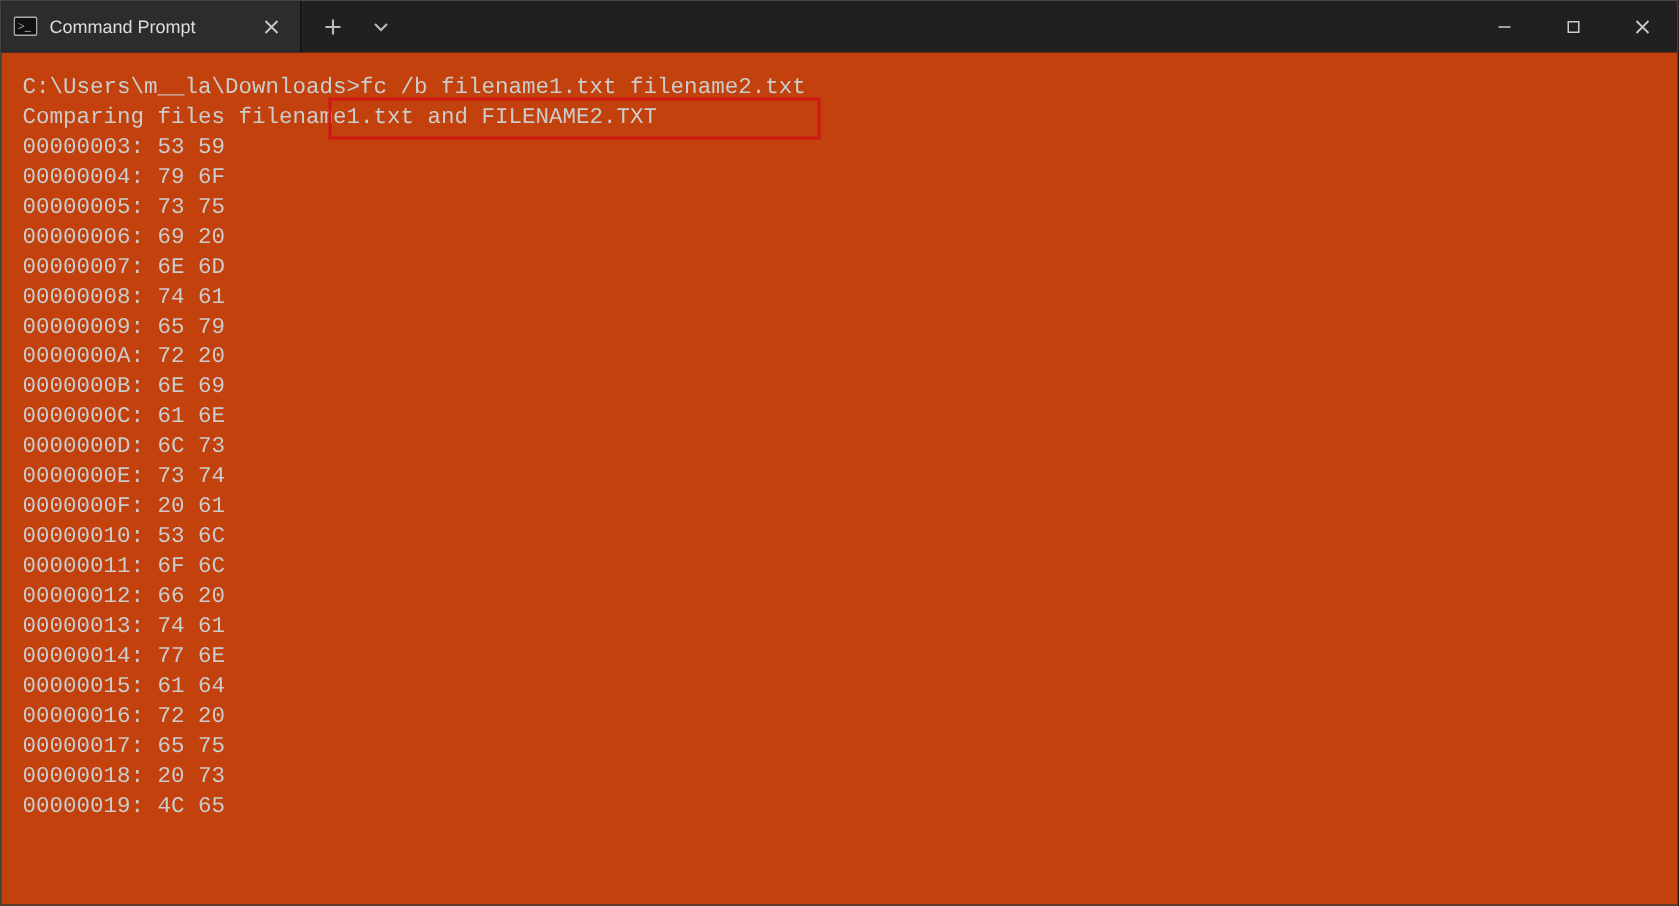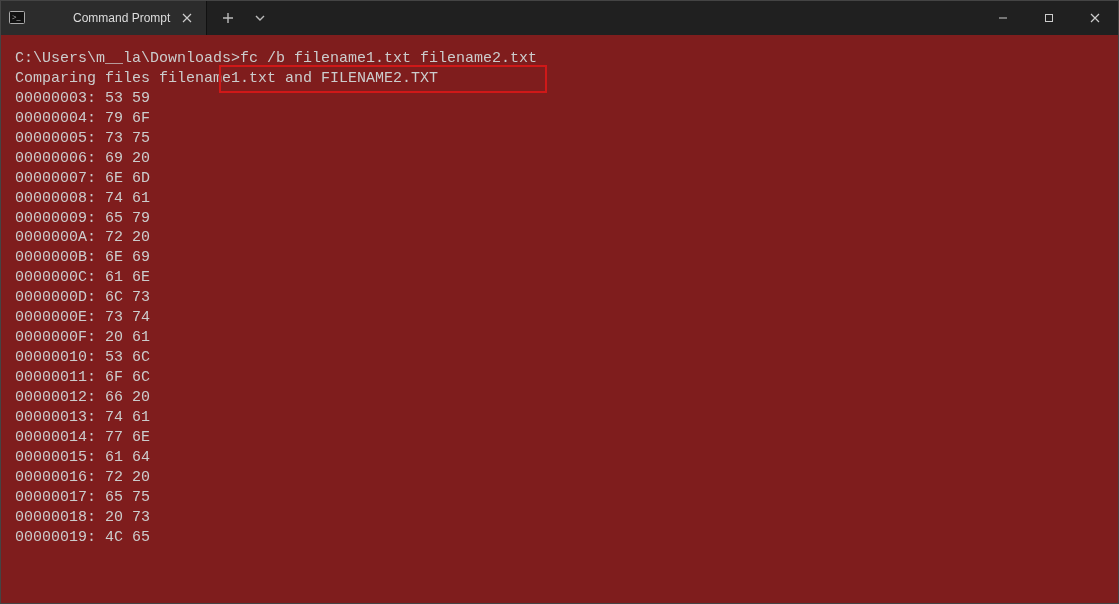--- a/index.html
+++ b/index.html
@@ -29,21 +29,21 @@
     padding: 0 10px 0 8px;
     gap: 8px;
     min-width: 200px;
     position: relative;
   }
   .tab-icon {
     width: 16px; height: 16px;
     display: inline-flex; align-items: center; justify-content: center;
   }
   .tab-icon svg { width: 16px; height: 16px; }
-  .tab-title { color: #ddd; font-family: 'Segoe UI', sans-serif; font-size: 12px; margin-left: 40px; }
+  .tab-title { color: #ddd; font-family: 'Segoe UI', sans-serif; font-size: 12px; }
   .tab-close {
     margin-left: auto;
     width: 18px; height: 18px;
     display: flex; align-items: center; justify-content: center;
     color: #ccc;
     font-family: 'Segoe UI', sans-serif;
     border-radius: 2px;
   }
 
   .tabstrip-right {
@@ -64,21 +64,21 @@
   }
   .win-btn {
     width: 46px;
     display: flex; align-items: center; justify-content: center;
     color: #ccc;
   }
 
   
   .terminal {
     flex: 1;
-    background: #7f1d1d;
+    background: #c2410c;
     padding: 14px 14px 24px 14px;
     overflow: hidden;
     white-space: pre;
     line-height: 1.33;
     letter-spacing: 0;
   }
   .highlight-box {
     position: absolute;
     border: 2px solid #d01818;
     pointer-events: none;

